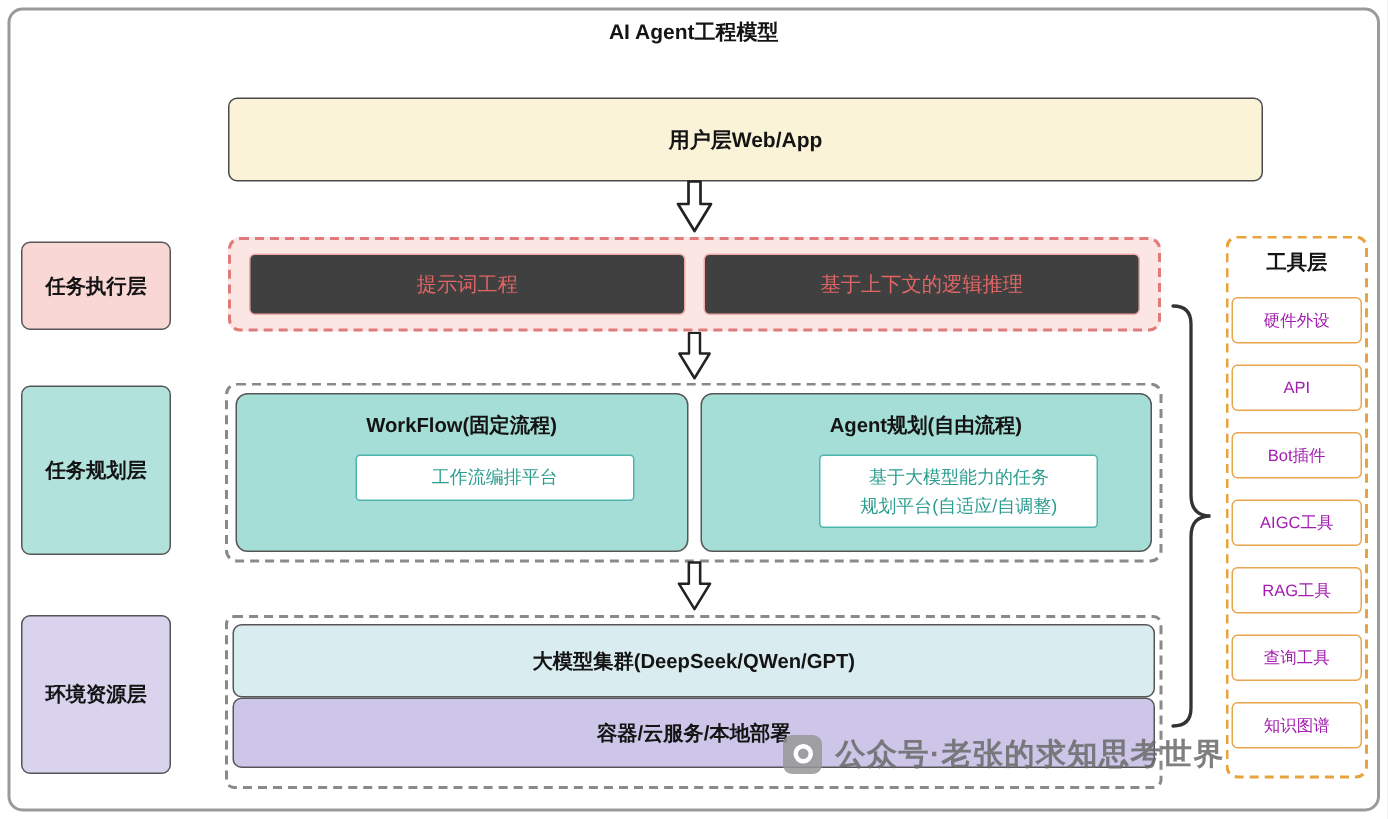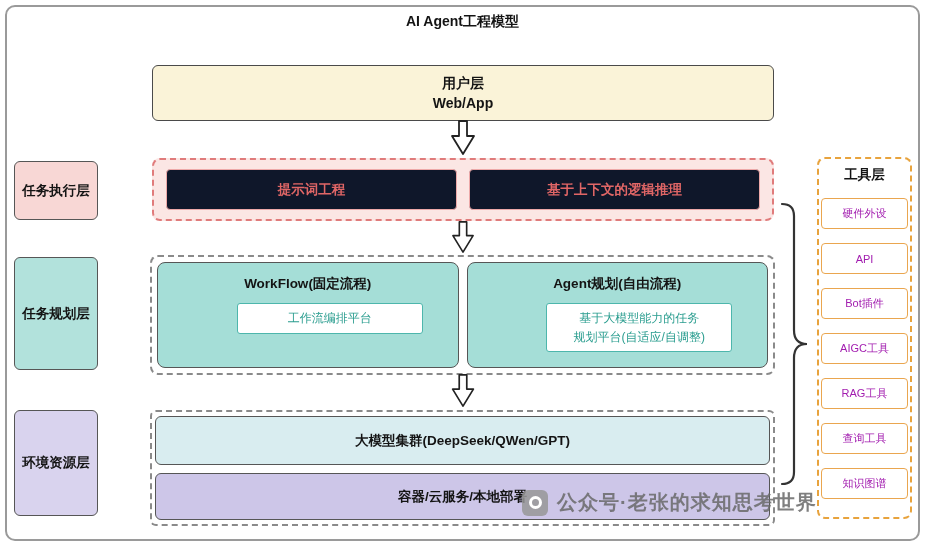--- a/index.html
+++ b/index.html
@@ -15,45 +15,45 @@
   }
   .title {
     position: absolute; top: 13px; left: 0; width: 100%;
     text-align: center; font-size: 14px; font-weight: bold; color: #141414;
   }
   .abs { position: absolute; }
   .center { display: flex; align-items: center; justify-content: center; }
 
   
   .user-box {
-    left: 152px; top: 65px; width: 622px; height: 56px;
+    left: 152px; top: 65px; width: 690px; height: 56px;
     background: #faf3d8; border: 1.5px solid #4a4a4a; border-radius: 6px;
-    flex-direction: column; font-size: 14px; font-weight: 600; color: #141414;
+    flex-direction: row; font-size: 14px; font-weight: 600; color: #141414;
     line-height: 1.45; text-align: center;
   }
 
   
   .side-label {
-    left: 14px; width: 84px; border: 1.5px solid #565656; border-radius: 6px;
+    left: 14px; width: 100px; border: 1.5px solid #565656; border-radius: 6px;
     font-size: 13.5px; font-weight: 600; color: #141414; text-align: center;
   }
   .label-exec { top: 161px; height: 59px; background: #f8d7d5; }
   .label-plan { top: 257px; height: 113px; background: #b2e2dc; }
   .label-env  { top: 410px; height: 106px; background: #d9d3ee; }
 
   
   .exec-container {
     left: 152px; top: 158px; width: 622px; height: 63px;
     background: #fbe6e4; border: 2px dashed #e07b7b; border-radius: 8px;
     display: flex; align-items: center; gap: 12px; padding: 0 12px;
   }
   .exec-item {
-    flex: 1; height: 41px; background: #0f172a;
+    flex: 1; height: 41px; background: #404040;
     border: 1.5px solid #eda9a9; border-radius: 4px;
-    color: #e06666; font-size: 13.5px; font-weight: 700;
+    color: #e06666; font-size: 13.5px; font-weight: 400;
   }
 
   
   .plan-container {
     left: 150px; top: 255px; width: 625px; height: 120px;
     background: #ffffff; border: 2px dashed #8a8a8a; border-radius: 8px;
     display: flex; gap: 8px; padding: 5px;
   }
   .plan-box {
     flex: 1; background: #a5ded7; border: 1.5px solid #565656; border-radius: 8px;
@@ -64,21 +64,21 @@
     margin-top: 10px; width: 62%; background: #ffffff;
     border: 1.2px solid #4db6ac; border-radius: 3px;
     color: #2a9d8f; font-size: 12px; line-height: 1.55;
     text-align: center; padding: 5px 4px; margin-left: 44px;
   }
 
   
   .env-container {
     left: 150px; top: 410px; width: 625px; height: 116px;
     border: 2px dashed #8a8a8a; border-radius: 6px; background: #ffffff;
-    display: flex; flex-direction: column; justify-content: space-between;
+    display: flex; flex-direction: column; 
     padding: 4px 3px;
   }
   .env-model {
     height: 49px; background: #d9edf0; border: 1.5px solid #565656;
     border-radius: 6px; font-size: 13.5px; font-weight: 600; color: #141414;
   }
   .env-deploy {
     height: 47px; background: #cdc6e8; border: 1.5px solid #565656;
     border-radius: 6px; font-size: 13.5px; font-weight: 600; color: #141414;
   }

